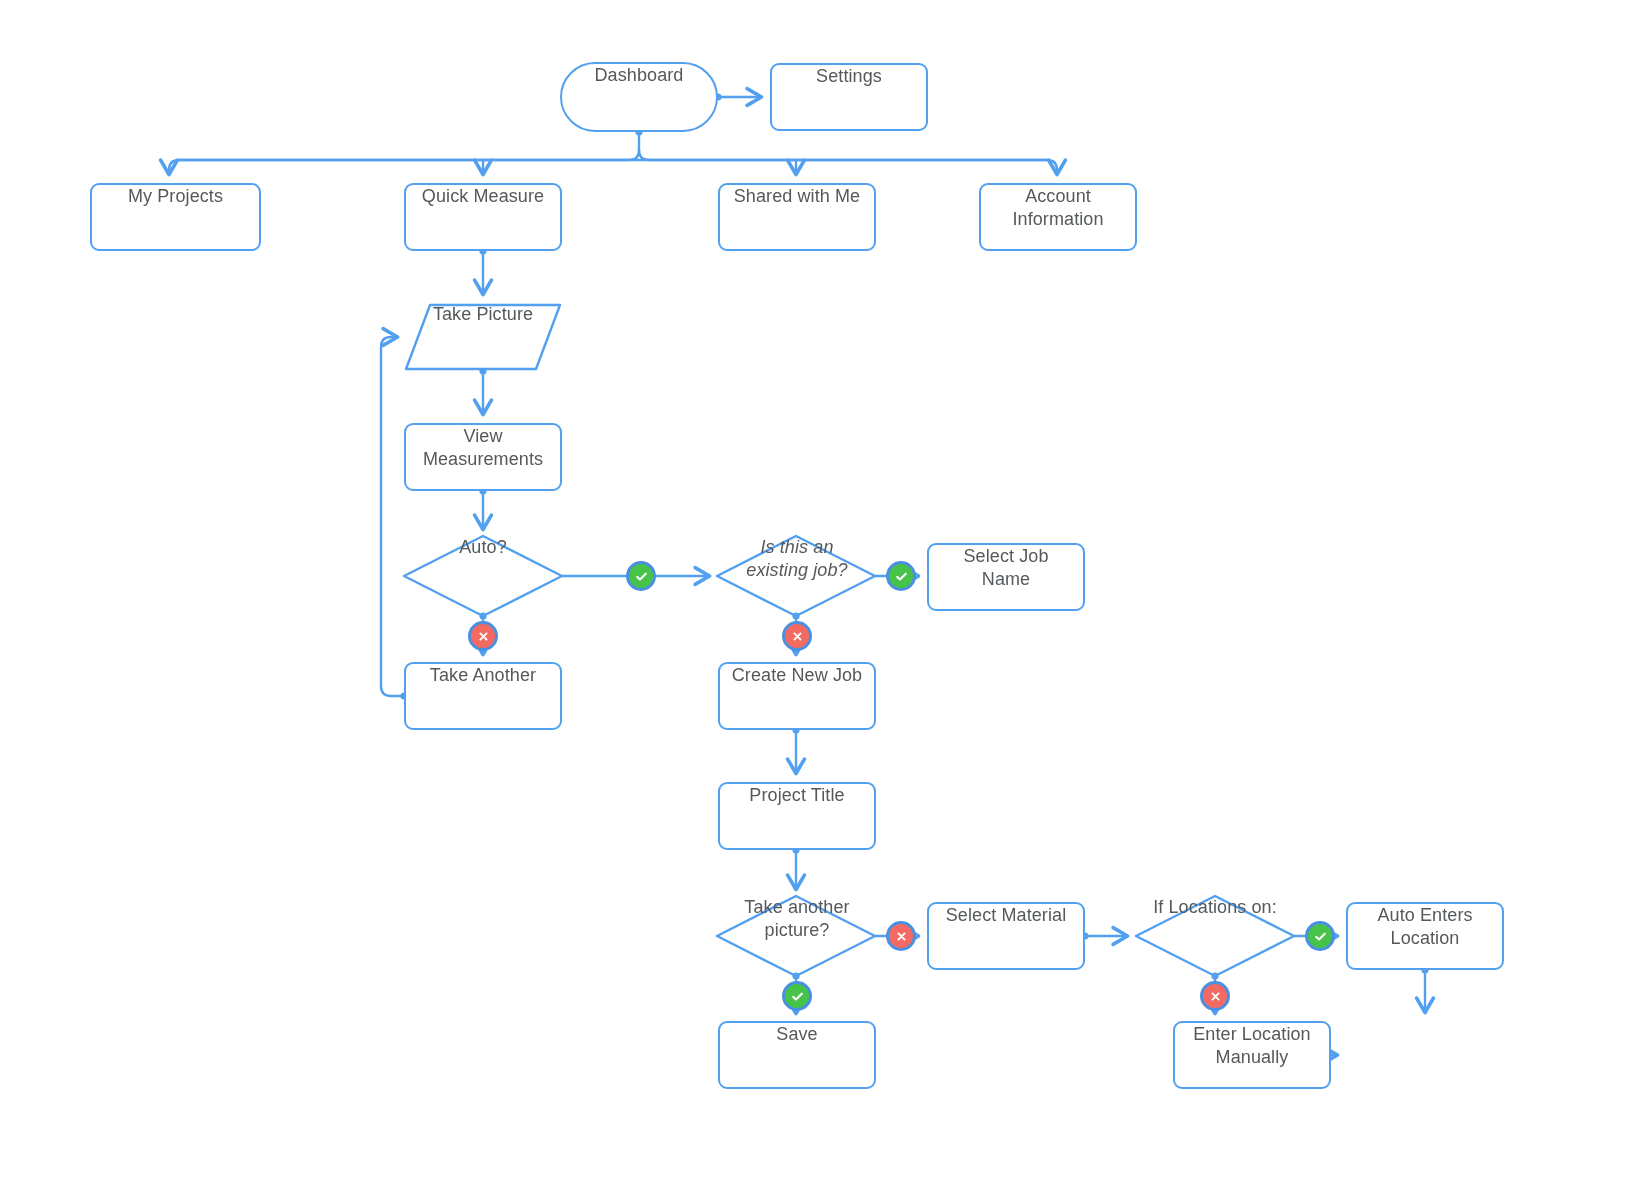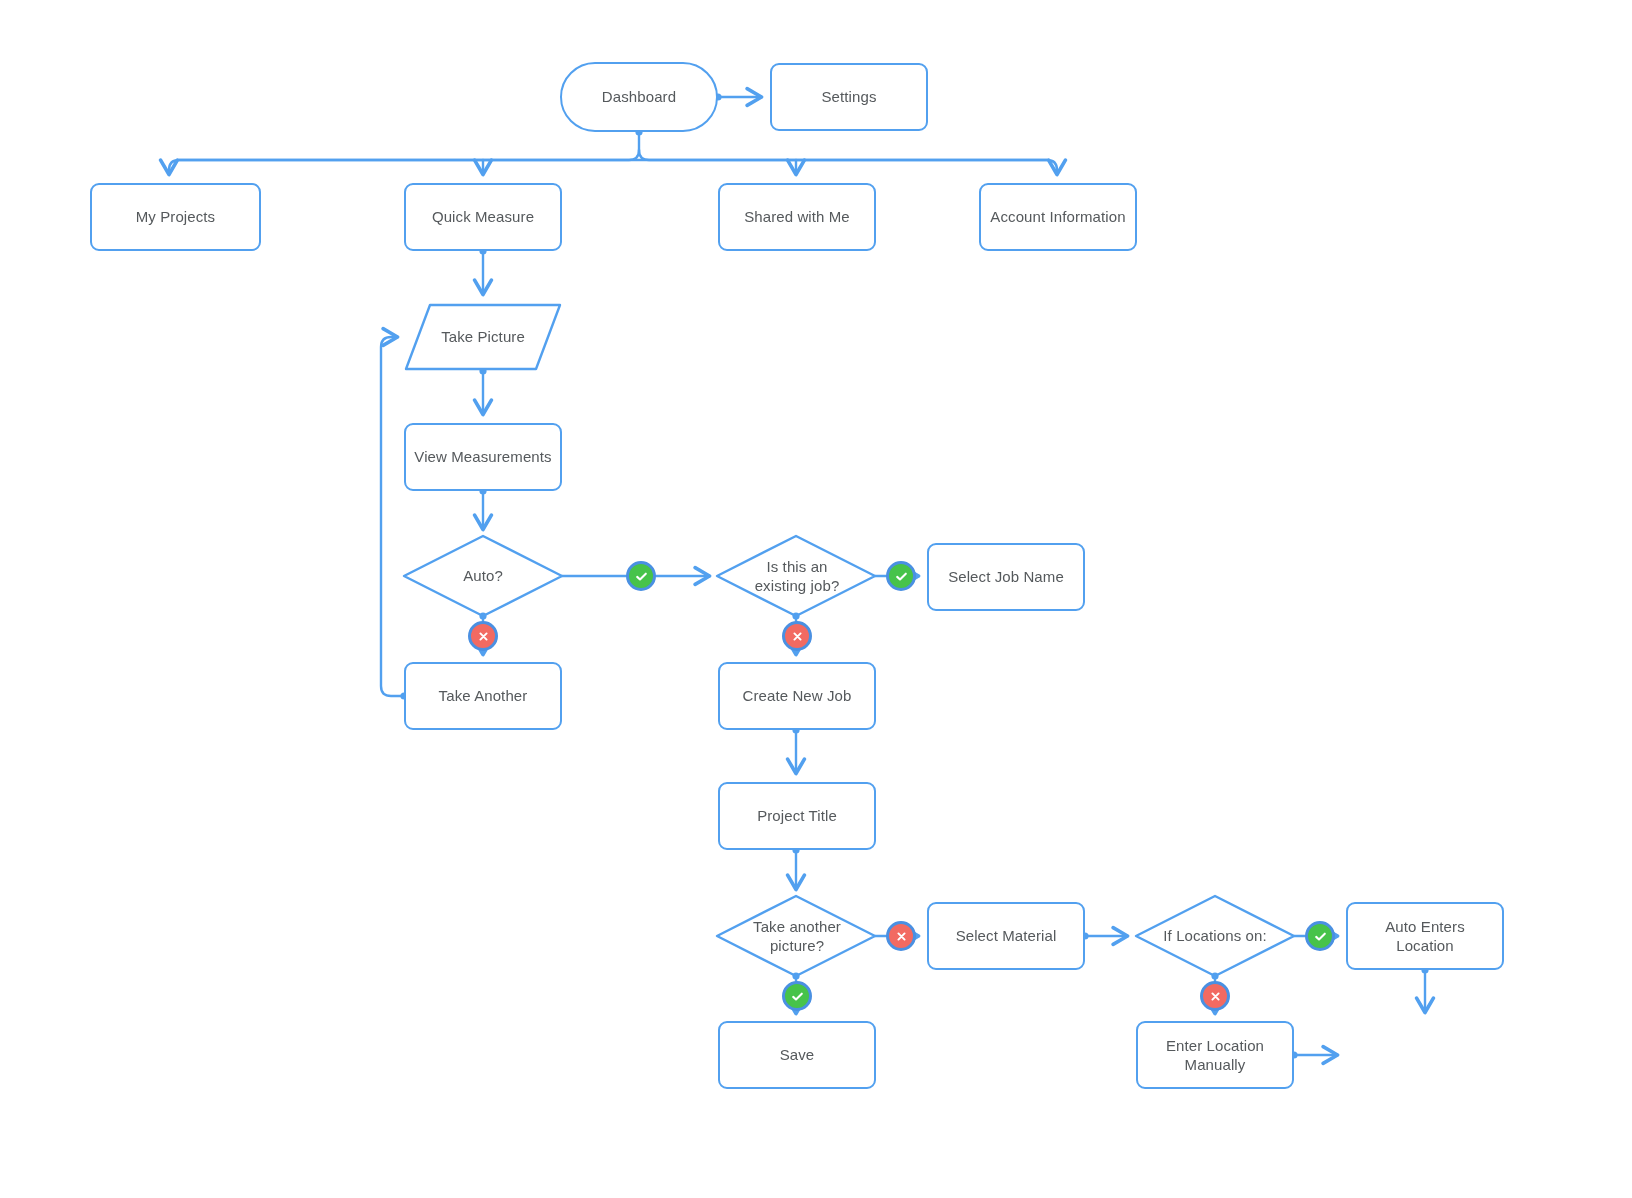--- a/index.html
+++ b/index.html
@@ -25,25 +25,24 @@
     left: 0;
     top: 0;
     width: 1632px;
     height: 1198px;
     pointer-events: none;
   }
   .node {
     position: absolute;
     box-sizing: border-box;
     display: flex;
-    align-items: center;
     justify-content: center;
     text-align: center;
     color: #55595c;
-    font-size: 15px;
+    font-size: 18px;
     line-height: 1.28;
     letter-spacing: 0.1px;
     background: #ffffff;
   }
   .node.process {
     border: 2px solid #52a0ef;
     border-radius: 9px;
   }
   .node.terminal {
     border: 2px solid #52a0ef;
@@ -216,21 +215,21 @@
   </div>
 
   <div class="node decision" style="left:404px; top:536px; width:158px; height:80px;">
     <span class="label">Auto?</span>
   </div>
 
   <div class="node process" style="left:404px; top:662px; width:158px; height:68px;">
     <span class="label">Take Another</span>
   </div>
 
-  <div class="node decision" style="left:718px; top:536px; width:158px; height:80px;">
+  <div class="node decision" style="left:718px; top:536px; width:158px; height:80px;font-style:italic;">
     <span class="label">Is this an
 existing job?</span>
   </div>
 
   <div class="node process" style="left:927px; top:543px; width:158px; height:68px;">
     <span class="label">Select Job Name</span>
   </div>
 
   <div class="node process" style="left:718px; top:662px; width:158px; height:68px;">
     <span class="label">Create New Job</span>
@@ -254,21 +253,21 @@
   </div>
 
   <div class="node decision" style="left:1136px; top:896px; width:158px; height:80px;">
     <span class="label">If Locations on:</span>
   </div>
 
   <div class="node process" style="left:1346px; top:902px; width:158px; height:68px;">
     <span class="label">Auto Enters Location</span>
   </div>
 
-  <div class="node process" style="left:1136px; top:1021px; width:158px; height:68px;">
+  <div class="node process" style="left:1173px; top:1021px; width:158px; height:68px;">
     <span class="label">Enter Location Manually</span>
   </div>
 
 
   <div class="badge yes" style="left:626px; top:561px;">
     <svg width="15" height="15" viewBox="0 0 16 16" aria-hidden="true">
       <path d="M3.4,8.4 L6.4,11.2 L12.6,5" fill="none" stroke="#ffffff" stroke-width="2.2" stroke-linecap="round" stroke-linejoin="round"></path>
     </svg>
   </div>
 

